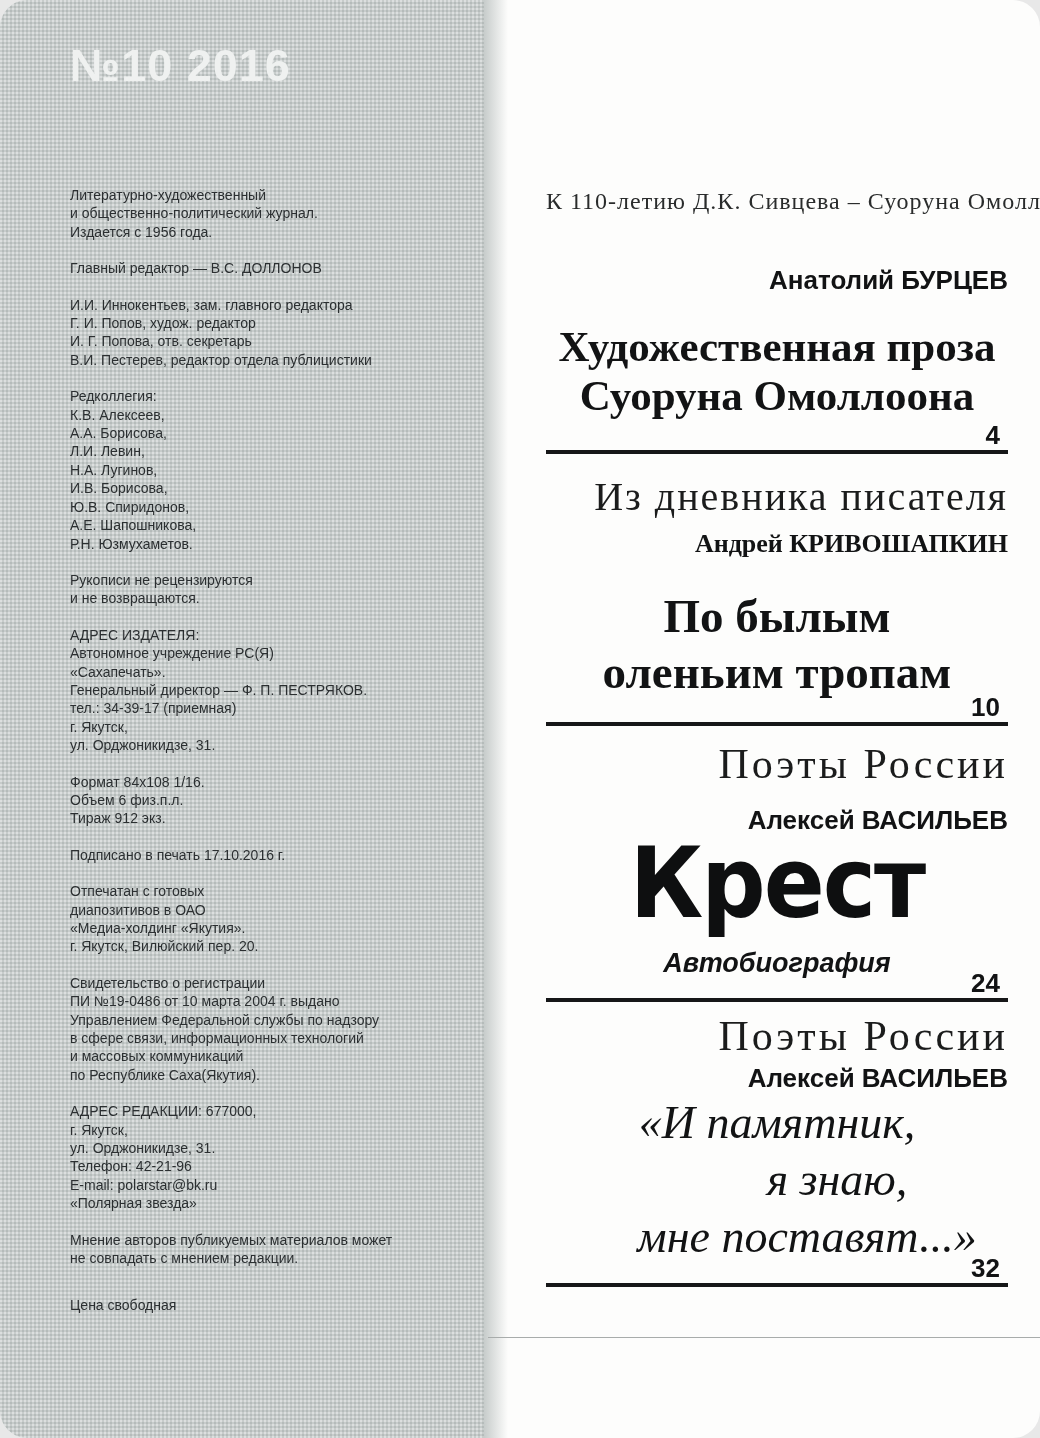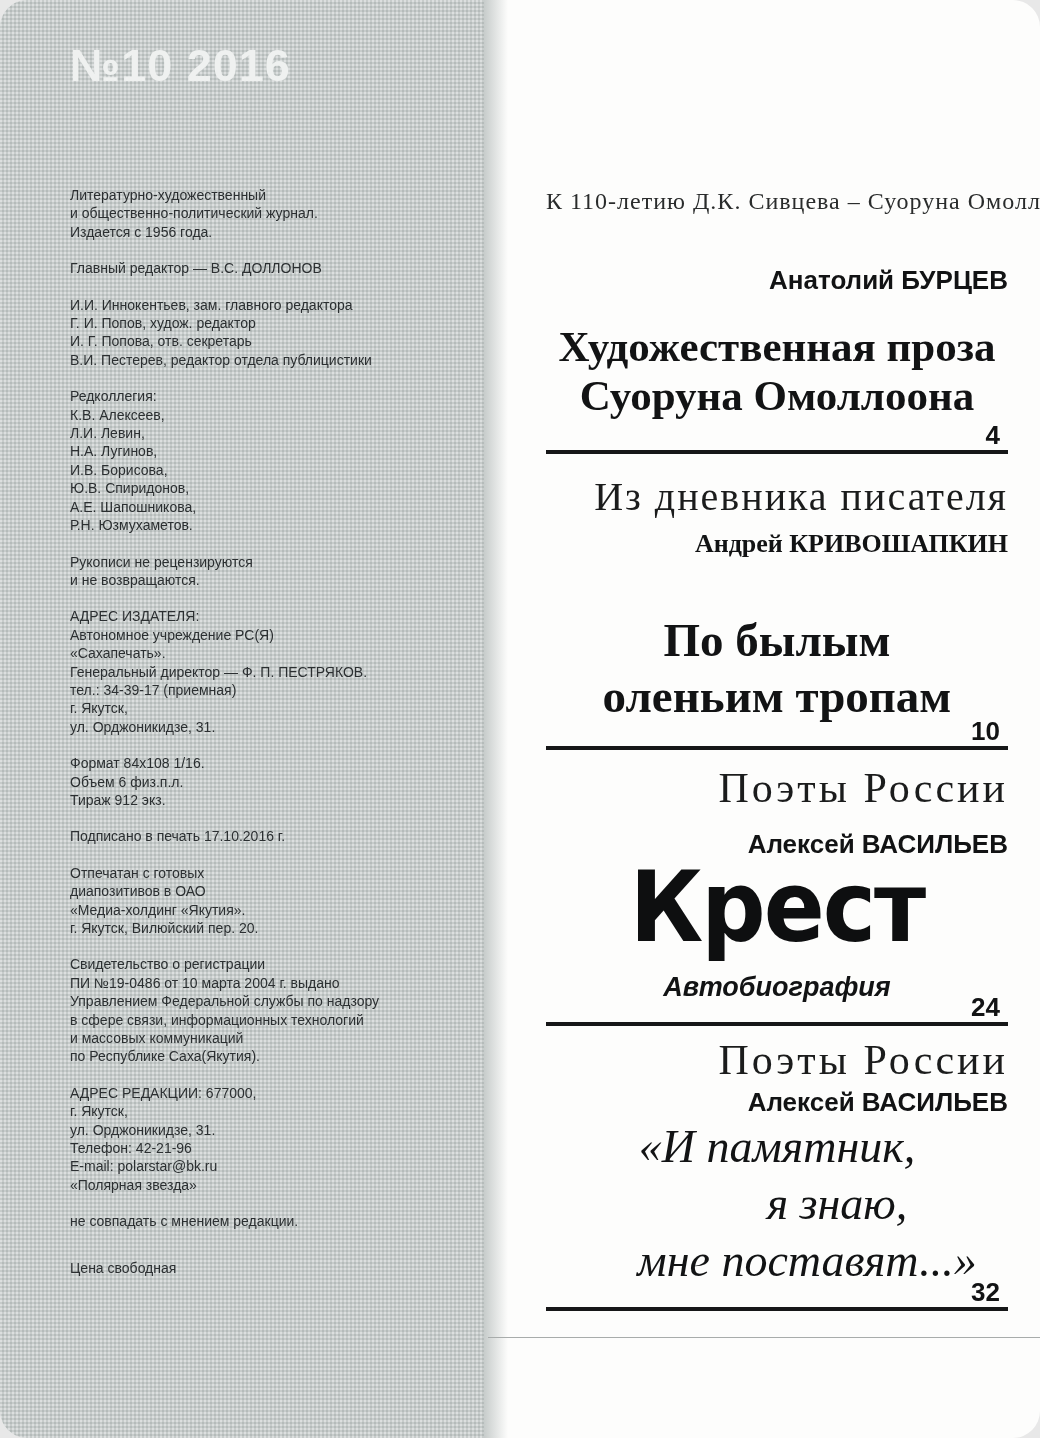--- a/index.html
+++ b/index.html
@@ -51,21 +51,21 @@
     text-align:center;color:#2a2c2c;white-space:nowrap;
   }
   .author{
     font-size:26px;line-height:32px;font-weight:bold;text-align:right;
   }
   .e1-author{margin-top:48px;}
   .title-serif{
     font-family:"Liberation Serif",serif;font-weight:bold;text-align:center;
   }
   .t1{margin-top:26px;font-size:43px;line-height:49px;}
-  .t2{margin-top:52px;font-size:47px;line-height:56px;}
+  .t2{margin-top:28px;font-size:47px;line-height:56px;}
   .pageline{
     border-bottom:4px solid #161718;
     text-align:right;font-weight:bold;
     font-size:26px;line-height:26px;
     padding:0 8px 2px 0;
   }
   .pl1{margin-top:2px;}
   .pl2{margin-top:-6px;}
   .pl3{margin-top:-8px;}
   .pl4{margin-top:-10px;}
@@ -121,20 +121,21 @@
         </div>
         <div class="mast-block">
           <div class="mast-line">И.И. Иннокентьев, зам. главного редактора</div>
           <div class="mast-line">Г. И. Попов, худож. редактор</div>
           <div class="mast-line">И. Г. Попова, отв. секретарь</div>
           <div class="mast-line">В.И. Пестерев, редактор отдела публицистики</div>
         </div>
         <div class="mast-block">
           <div class="mast-line">Редколлегия:</div>
           <div class="mast-line">К.В. Алексеев,</div>
+          <div class="mast-line">А.А. Борисова,</div>
           <div class="mast-line">Л.И. Левин,</div>
           <div class="mast-line">Н.А. Лугинов,</div>
           <div class="mast-line">И.В. Борисова,</div>
           <div class="mast-line">Ю.В. Спиридонов,</div>
           <div class="mast-line">А.Е. Шапошникова,</div>
           <div class="mast-line">Р.Н. Юзмухаметов.</div>
         </div>
         <div class="mast-block">
           <div class="mast-line">Рукописи не рецензируются</div>
           <div class="mast-line">и не возвращаются.</div>
@@ -172,20 +173,21 @@
         </div>
         <div class="mast-block">
           <div class="mast-line">АДРЕС РЕДАКЦИИ: 677000,</div>
           <div class="mast-line">г. Якутск,</div>
           <div class="mast-line">ул. Орджоникидзе, 31.</div>
           <div class="mast-line">Телефон: 42-21-96</div>
           <div class="mast-line">E-mail: polarstar@bk.ru</div>
           <div class="mast-line">«Полярная звезда»</div>
         </div>
         <div class="mast-block">
+          <div class="mast-line">Мнение авторов публикуемых материалов может</div>
           <div class="mast-line">не совпадать с мнением редакции.</div>
         </div>
         <div class="mast-block">
           <div class="mast-line">Цена свободная</div>
         </div>
       </div>
   </aside>
   <div class="mast-fade"></div>
 
   <main class="toc">

